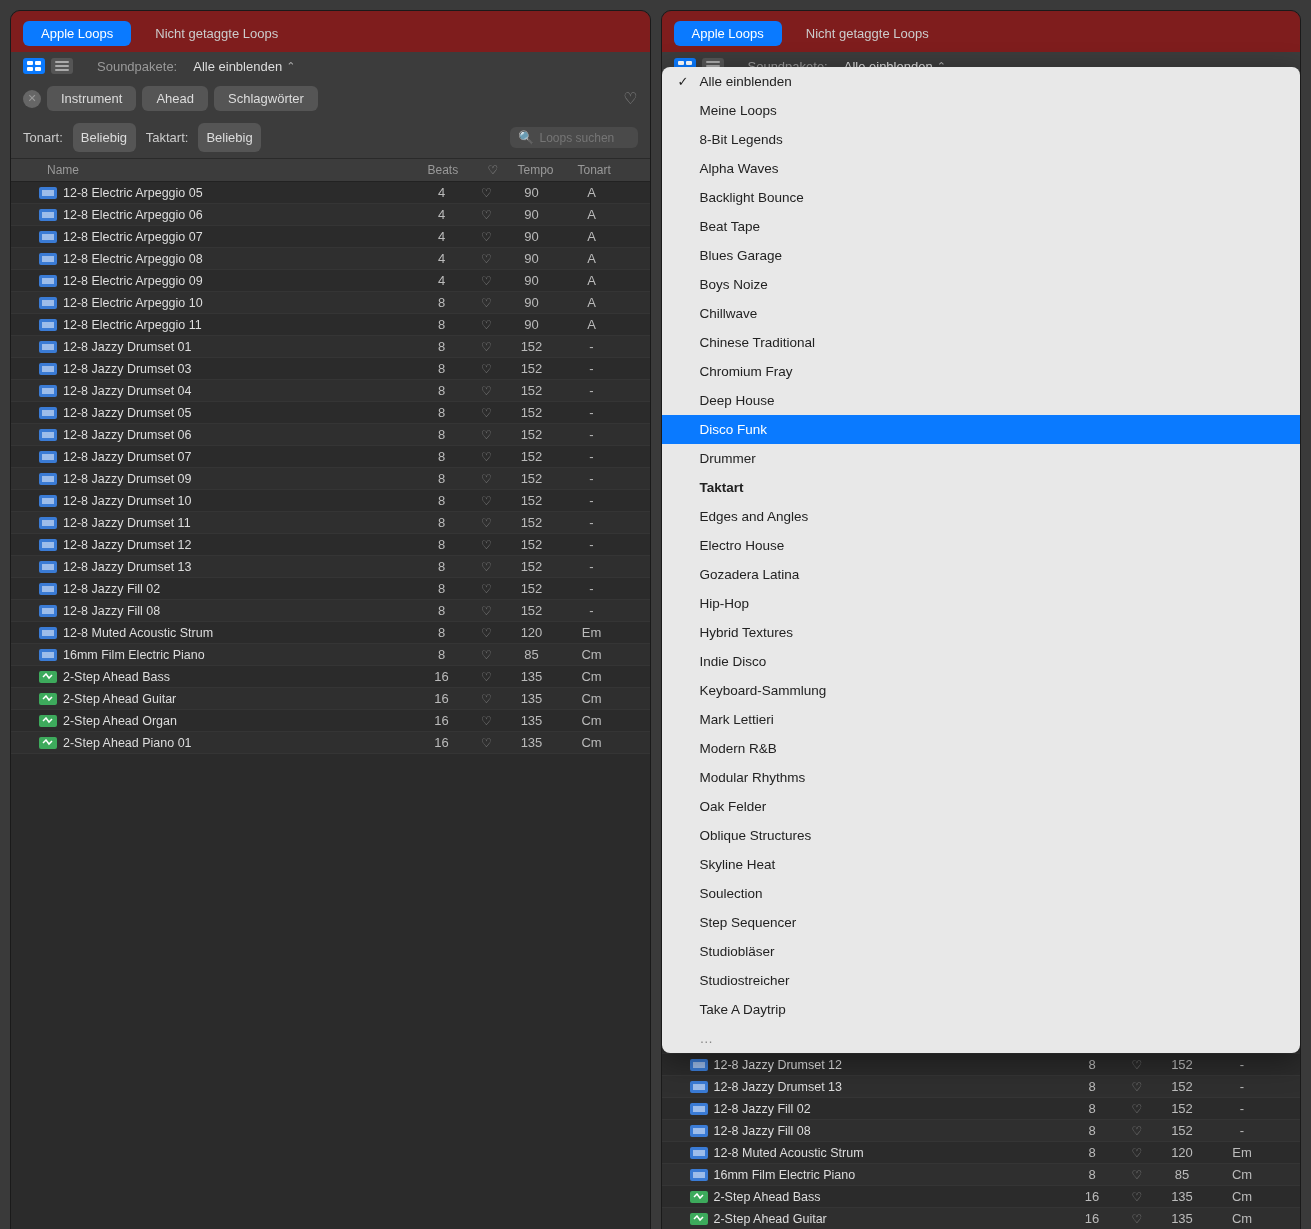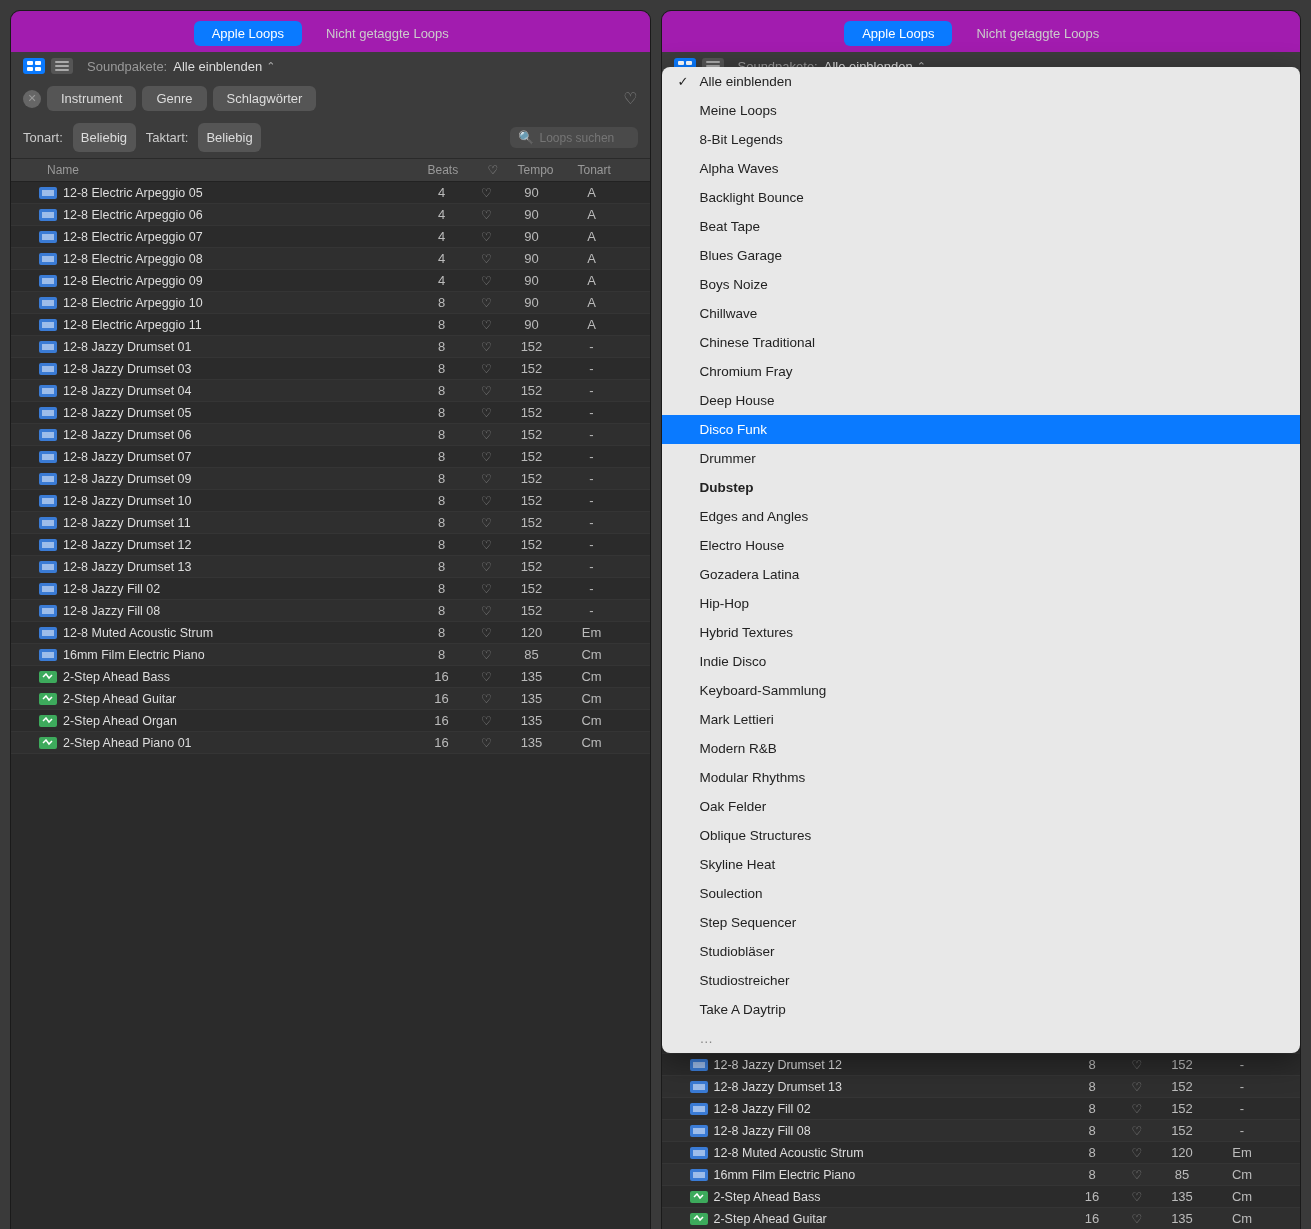--- a/index.html
+++ b/index.html
@@ -26,24 +26,23 @@
       overflow: hidden;
       flex: 1;
       display: flex;
       flex-direction: column;
       border: 1px solid #1a1a1a;
     }
 
     
     .tab-row {
       display: flex;
-      justify-content: center;
       gap: 6px;
       padding: 10px 12px 6px;
-      background: #a21caf;
+      background: #7f1d1d;
     }
 
     .tab-btn {
       padding: 5px 18px;
       border-radius: 6px;
       font-size: 13px;
       font-weight: 500;
       cursor: pointer;
       border: none;
     }
@@ -59,21 +58,21 @@
     }
 
     
     .soundpkg-row {
       display: flex;
       align-items: center;
       padding: 6px 12px;
       background: #3c3c3c;
       font-size: 13px;
       color: #ccc;
-      gap: 6px;
+      gap: 16px;
     }
 
     .soundpkg-label { color: #999; }
     .soundpkg-value {
       color: #ddd;
       font-weight: 500;
       display: flex;
       align-items: center;
       gap: 4px;
     }
@@ -280,21 +279,21 @@
       <span class="soundpkg-label">Soundpakete:</span>
       <span class="soundpkg-value">
         <span>Alle einblenden</span>
         <span class="soundpkg-arrow">⌃</span>
       </span>
     </div>
 
     <div class="filter-row">
       <div class="close-btn">✕</div>
       <button class="filter-btn">Instrument</button>
-      <button class="filter-btn">Genre</button>
+      <button class="filter-btn">Ahead</button>
       <button class="filter-btn">Schlagwörter</button>
       <button class="heart-btn">♡</button>
     </div>
 
     <div class="tone-row">
       <span>Tonart:</span>
       <select class="tone-select">
         <option>Beliebig</option>
       </select>
       <span>Taktart:</span>
@@ -789,21 +788,21 @@
         <div class="dropdown-item selected">
       <span class="check"></span>
       <span>Disco Funk</span>
     </div>
         <div class="dropdown-item">
       <span class="check"></span>
       <span>Drummer</span>
     </div>
         <div class="dropdown-item bold">
       <span class="check"></span>
-      <span>Dubstep</span>
+      <span>Taktart</span>
     </div>
         <div class="dropdown-item">
       <span class="check"></span>
       <span>Edges and Angles</span>
     </div>
         <div class="dropdown-item">
       <span class="check"></span>
       <span>Electro House</span>
     </div>
         <div class="dropdown-item">

